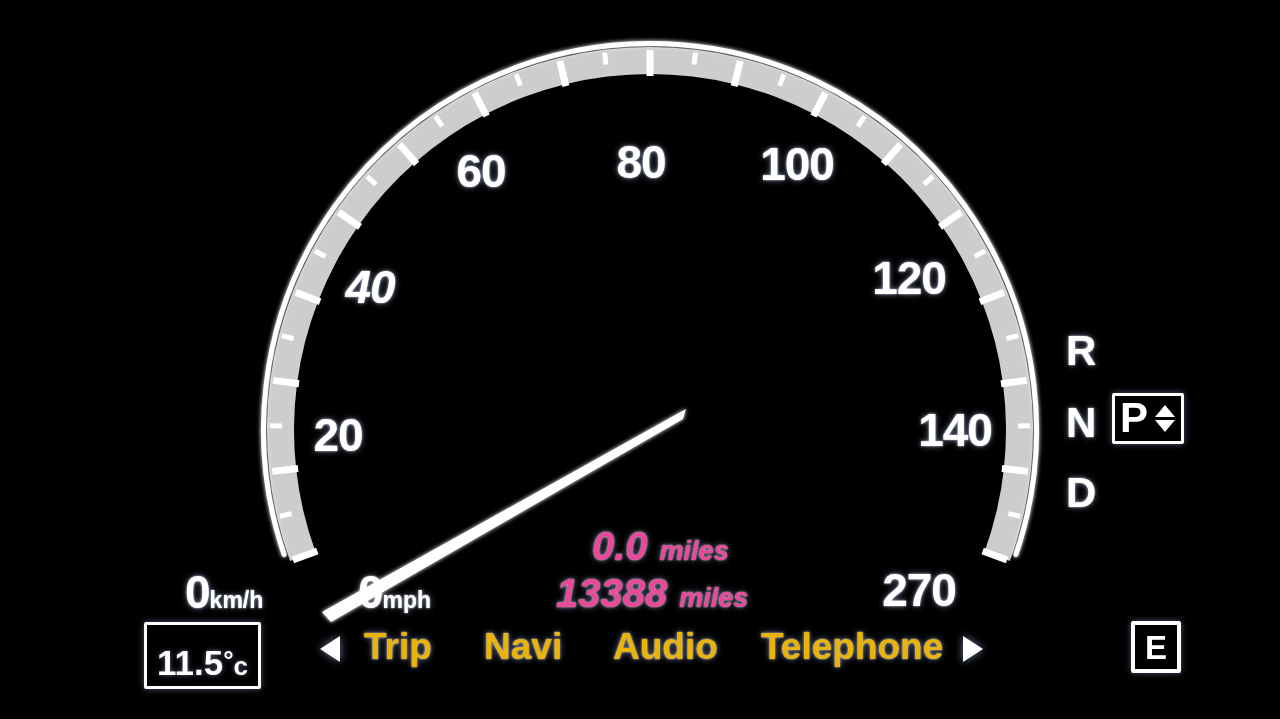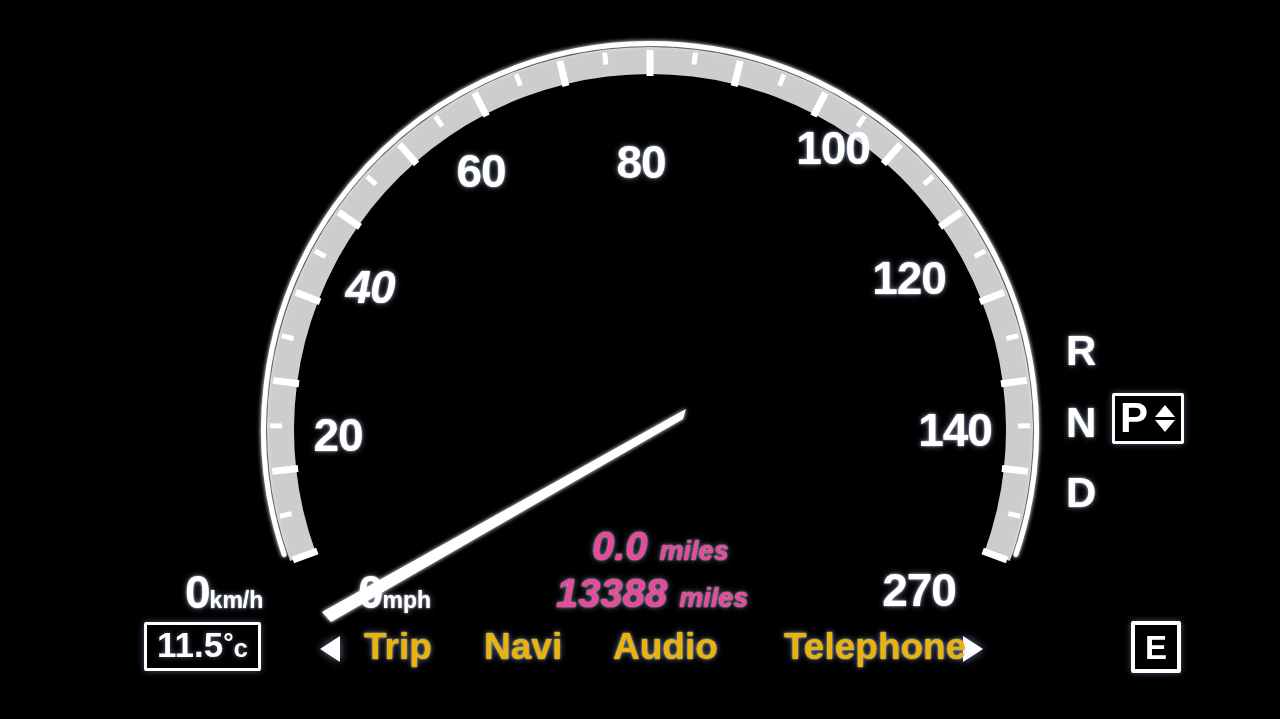--- a/index.html
+++ b/index.html
@@ -101,21 +101,21 @@
     top: 614px;
     width: 1280px;
     height: 70px;
   }
   #temp-box {
     position: absolute;
     left: 144px;
     top: 8px;
     border: 3px solid #ffffff;
     border-radius: 2px;
-    padding: 2px 10px 4px 10px;
+    padding: 20px 10px 4px 10px;
     color: #ffffff;
     font-size: 35px;
     font-weight: 700;
     line-height: 1.05;
     white-space: nowrap;
     text-shadow: 0 0 5px rgba(190,205,255,0.5);
     box-shadow: 0 0 6px rgba(170,190,255,0.45);
   }
   #temp-box .deg { font-size: 26px; vertical-align: 6px; }
   #temp-box .unit-c { font-size: 26px; }
@@ -282,21 +282,21 @@
           <line x1="1007.0831958986453" y1="559.9676544637541" x2="982.6511877582116" y2="551.0751307372867" stroke="#ffffff" stroke-width="7" stroke-linecap="butt"></line>
         </g>
       </g>
   </svg>
 
   <div id="scale-labels">
       <div class="scale-label" style="left: 338px; top: 435px;">20</div>
       <div class="scale-label" style="left: 370px; top: 287px; font-style: italic;">40</div>
       <div class="scale-label" style="left: 481px; top: 171px;">60</div>
       <div class="scale-label" style="left: 641px; top: 119px; margin-top: 43px;">80</div>
-      <div class="scale-label" style="left: 797px; top: 148px; margin-left: 36px;">100</div>
+      <div class="scale-label" style="left: 797px; top: 164px;">100</div>
       <div class="scale-label" style="left: 909px; top: 278px;">120</div>
       <div class="scale-label" style="left: 955px; top: 430px;">140</div>
       <div class="scale-label" style="left: 919px; top: 590px;">270</div>
     </div>
 
   <div class="unit-readout" id="readout-kmh" style="left:185px; top:565px;">
     <span class="big">0</span><span class="small">km/h</span>
   </div>
 
   <div class="unit-readout" id="readout-mph" style="left:358px; top:565px;">
@@ -341,17 +341,17 @@
       <span>11.5</span><span class="deg">°</span><span class="unit-c">c</span>
     </div>
 
     <div class="menu-arrow" id="menu-arrow-left"></div>
     <div class="menu-arrow" id="menu-arrow-right"></div>
 
     <div id="menu-items">
         <div class="menu-item" style="left: 364px;">Trip</div>
         <div class="menu-item" style="left: 484px;">Navi</div>
         <div class="menu-item" style="left: 613px;">Audio</div>
-        <div class="menu-item" style="left: 784px;">Telephone</div>
+        <div class="menu-item" style="left: 761px;">Telephone</div>
       </div>
   </div>
 
 </div>
 
 </body></html>

